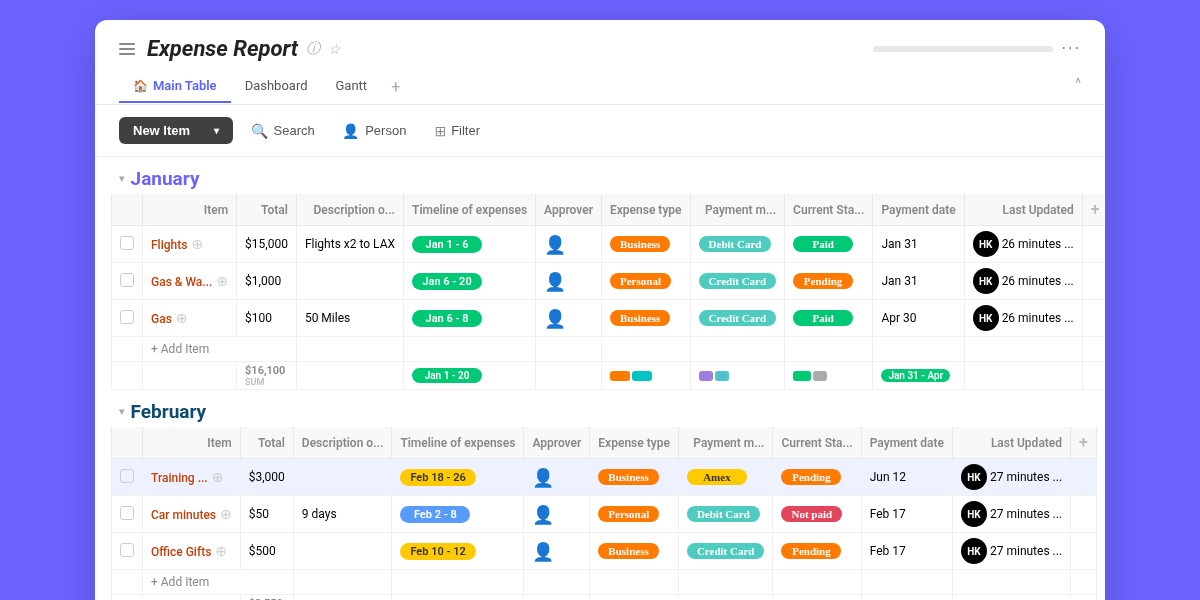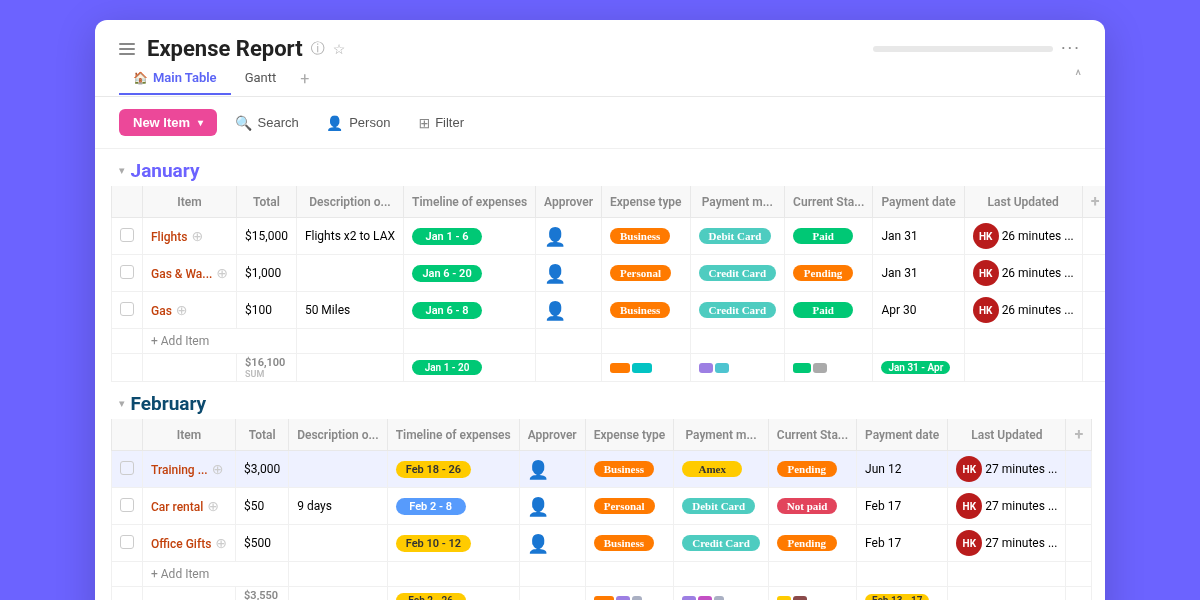--- a/index.html
+++ b/index.html
@@ -23,21 +23,22 @@
       padding-bottom: 16px;
     }
     .app-header {
       padding: 16px 24px 0 24px;
       border-bottom: 1px solid #e8e8e8;
     }
     .title-row {
       display: flex;
       align-items: center;
       gap: 8px;
-      margin-bottom: 0;
+      margin-bottom: 8px;
+      font-style: italic;
     }
     .hamburger-icon {
       width: 16px;
       height: 12px;
       display: flex;
       flex-direction: column;
       justify-content: space-between;
       cursor: pointer;
       margin-right: 4px;
     }
@@ -100,31 +101,31 @@
       cursor: pointer;
     }
     .toolbar {
       display: flex;
       align-items: center;
       gap: 8px;
       padding: 12px 24px;
       border-bottom: 1px solid #f0f0f0;
     }
     .new-item-btn {
-      background: #ec4899;
+      background: #404040;
       color: #fff;
       border: none;
       border-radius: 6px;
       padding: 6px 14px;
       font-size: 13px;
       font-weight: 600;
       cursor: pointer;
       display: flex;
       align-items: center;
-      gap: 8px;
+      gap: 24px;
     }
     .new-item-btn .dropdown-arrow { font-size: 10px; }
     .tool-btn {
       display: flex;
       align-items: center;
       gap: 5px;
       padding: 5px 10px;
       border-radius: 5px;
       cursor: pointer;
       color: #555;
@@ -160,21 +161,21 @@
     table {
       width: 100%;
       border-collapse: collapse;
       font-size: 12px;
     }
     thead th {
       background: #f8f8f8;
       color: #888;
       font-weight: 600;
       padding: 6px 8px;
-      text-align: center;
+      text-align: right;
       border-bottom: 1px solid #e8e8e8;
       border-right: 1px solid #e8e8e8;
       white-space: nowrap;
     }
     thead th:first-child { border-left: 1px solid #e8e8e8; }
     tbody tr {
       border-bottom: 1px solid #f0f0f0;
     }
     tbody td {
       padding: 5px 8px;
@@ -231,21 +232,21 @@
     .badge-debit { background: #4eccc0; }
     .badge-credit { background: #4eccc0; }
     .badge-amex { background: #ffcb00; color: #333; }
     .badge-paid { background: #00c875; }
     .badge-pending { background: #ff7a00; }
     .badge-notpaid { background: #e2445c; }
     .avatar {
       width: 26px;
       height: 26px;
       border-radius: 50%;
-      background: #b91c1c;
+      background: #000000;
       color: #fff;
       font-size: 10px;
       font-weight: 700;
       display: inline-flex;
       align-items: center;
       justify-content: center;
     }
     .person-placeholder {
       color: #ccc;
       font-size: 18px;
@@ -306,20 +307,23 @@
         <div style="width:180px;height:6px;background:#e8e8e8;border-radius:3px;"></div>
         <span class="more-btn">···</span>
       </div>
     </div>
     <div class="tabs-row">
       <div class="tab active">
         <span class="tab-icon">🏠</span>
         <span>Main Table</span>
       </div>
       <div class="tab">
+        <span>Dashboard</span>
+      </div>
+      <div class="tab">
         <span>Gantt</span>
       </div>
       <div class="add-tab">+</div>
       <div style="flex:1"></div>
       <div class="collapse-btn">^</div>
     </div>
   </div>
 
   <div class="toolbar">
     <button class="new-item-btn">
@@ -493,21 +497,21 @@
             <td><span class="badge badge-business">Business</span></td>
             <td><span class="badge badge-amex">Amex</span></td>
             <td><span class="badge badge-pending">Pending</span></td>
             <td>Jun 12</td>
             <td><span class="avatar">HK</span> <span>27 minutes ...</span></td>
             <td></td>
           </tr>
 
           <tr>
             <td><span class="checkbox"></span></td>
-            <td><span class="item-name">Car rental</span><span class="add-icon">⊕</span></td>
+            <td><span class="item-name">Car minutes</span><span class="add-icon">⊕</span></td>
             <td>$50</td>
             <td>9 days</td>
             <td><span class="timeline-pill pill-blue">Feb 2 - 8</span></td>
             <td><span class="person-placeholder">👤</span></td>
             <td><span class="badge badge-personal">Personal</span></td>
             <td><span class="badge badge-debit">Debit Card</span></td>
             <td><span class="badge badge-notpaid">Not paid</span></td>
             <td>Feb 17</td>
             <td><span class="avatar">HK</span> <span>27 minutes ...</span></td>
             <td></td>

